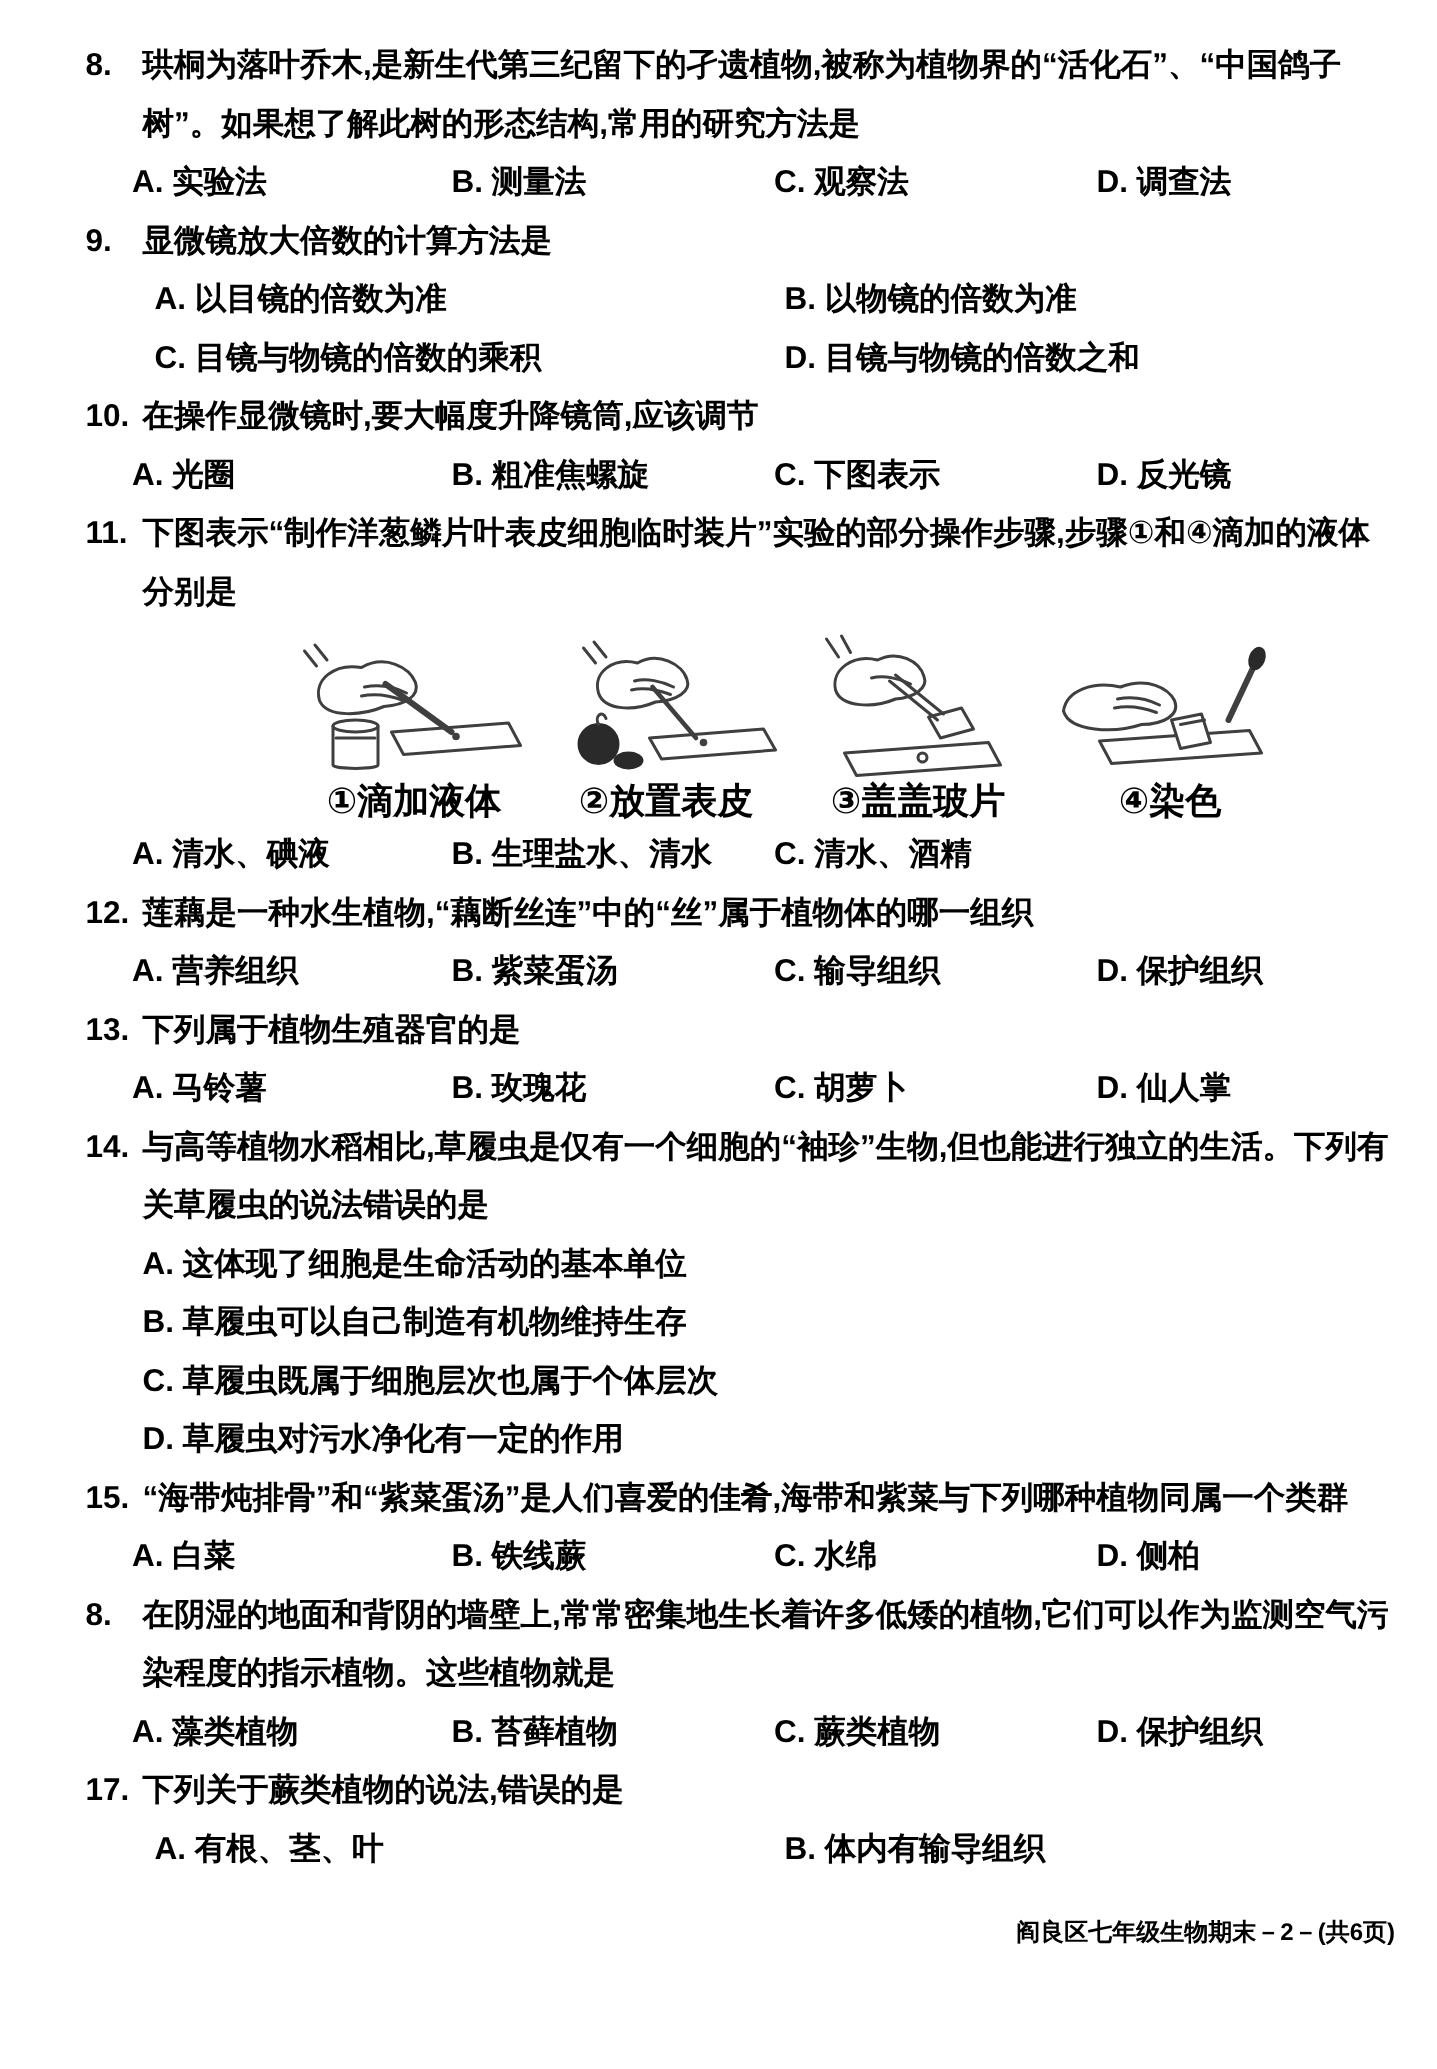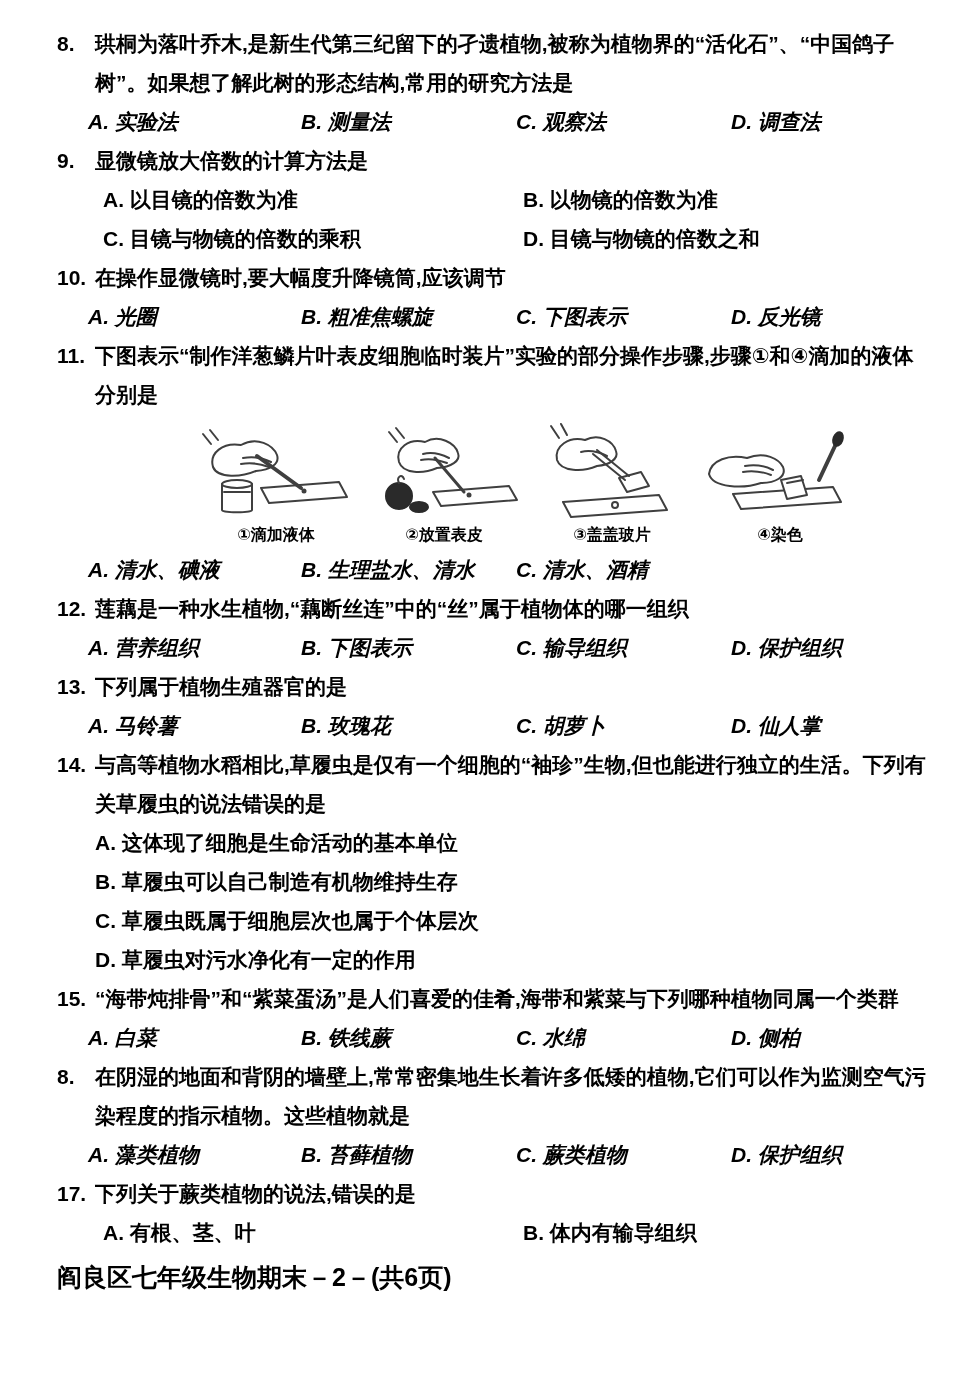--- a/index.html
+++ b/index.html
@@ -23,41 +23,40 @@
   }
   .qnum {
     display: inline-block;
     width: 38px;
     text-indent: 0;
   }
   .opts4 {
     display: grid;
     grid-template-columns: 213px 215px 215px 1fr;
     margin-left: 31px;
-    font-style: italic;
   }
   .opts2 {
     display: grid;
     grid-template-columns: 420px 1fr;
     margin-left: 46px;
   }
   .optline { margin-left: 38px; }
   .figure {
     display: flex;
     gap: 10px;
     margin: 8px 0 2px 140px;
   }
   .panel { width: 158px; text-align: center; }
   .panel svg { display: block; margin: 0 auto; }
-  .caption { font-size: 16px; line-height: 26px; }
+  .caption { font-size: 24px; line-height: 26px; }
   .footer {
-    text-align: left;
-    font-size: 25px;
+    text-align: right;
+    font-size: 16px;
     line-height: 26px;
-    margin-top: 12px;
+    margin-top: 24px;
   }
 </style>
 </head>
 <body>
 
 <div class="page">
 
   <div>
     <p class="stem"><span class="qnum">8.</span><span>珙桐为落叶乔木,是新生代第三纪留下的孑遗植物,被称为植物界的“活化石”、“中国鸽子树”。如果想了解此树的形态结构,常用的研究方法是</span></p>
     <div class="opts4">
@@ -167,21 +166,21 @@
       <span>A. 清水、碘液</span>
       <span>B. 生理盐水、清水</span>
       <span>C. 清水、酒精</span>
     </div>
   </div>
 
   <div>
     <p class="stem"><span class="qnum">12.</span><span>莲藕是一种水生植物,“藕断丝连”中的“丝”属于植物体的哪一组织</span></p>
     <div class="opts4">
       <span>A. 营养组织</span>
-      <span>B. 下图表示</span>
+      <span>B. 紫菜蛋汤</span>
       <span>C. 输导组织</span>
       <span>D. 保护组织</span>
     </div>
   </div>
 
   <div>
     <p class="stem"><span class="qnum">13.</span><span>下列属于植物生殖器官的是</span></p>
     <div class="opts4">
       <span>A. 马铃薯</span>
       <span>B. 玫瑰花</span>

